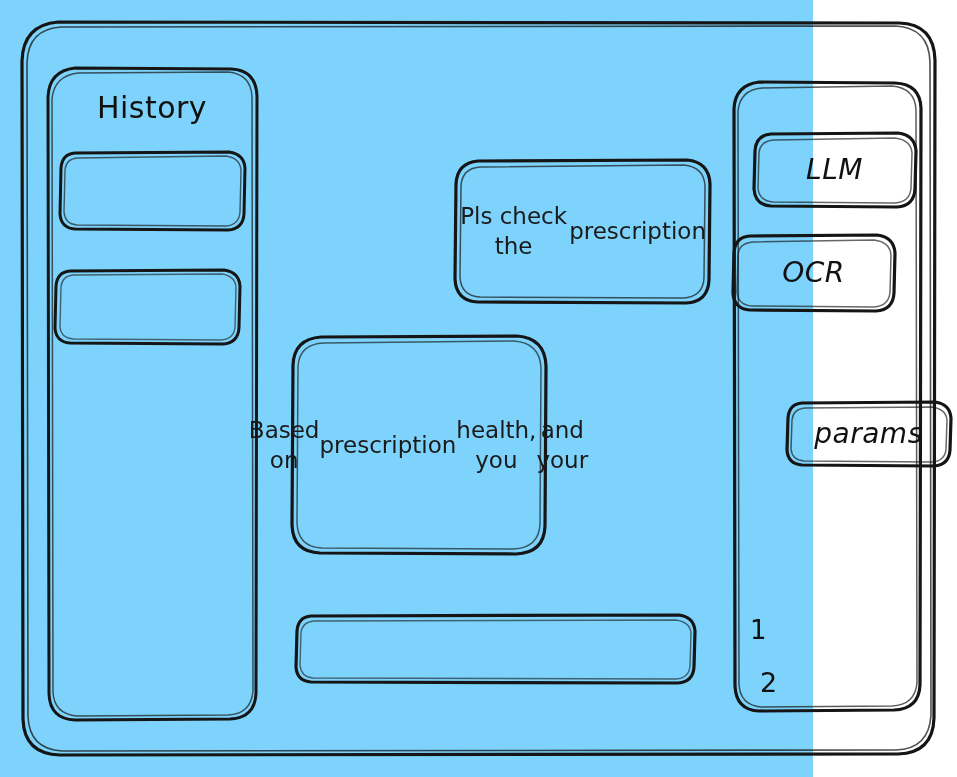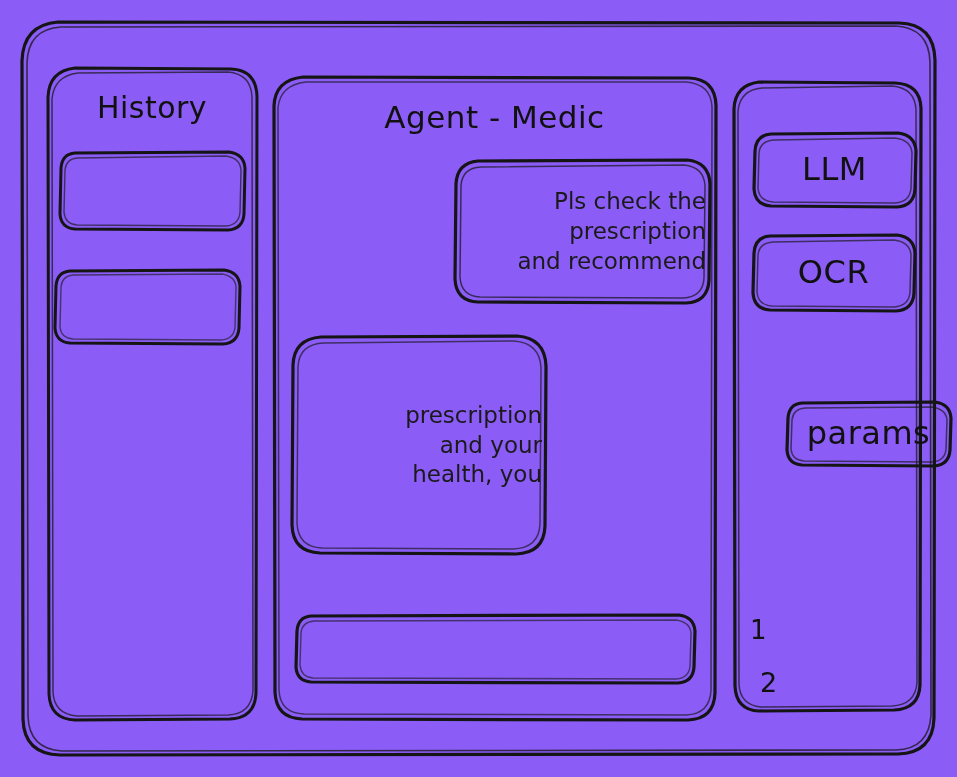--- a/index.html
+++ b/index.html
@@ -10,23 +10,23 @@
   }
   body {
     width: 957px;
     height: 777px;
     overflow: hidden;
     font-family: "DejaVu Sans", sans-serif;
     color: #1a1a1a;
   }
   #canvas {
     position: relative;
-    width: 957px;
+    width: 813px;
     height: 777px;
-    background: #8b5cf6;
+    background: #7dd3fc;
   }
   
   .sketch {
     position: absolute;
     box-sizing: border-box;
   }
   .sketch > svg.frame {
     position: absolute;
     top: 0;
     left: 0;
@@ -78,40 +78,40 @@
     position: absolute; left: 0; right: 0; top: 24px;
     font-size: 31px; z-index: 3;
   }
 
   #user-bubble     { left: 452px; top: 158px; width: 260px; height: 148px; }
   #assistant-bubble{ left: 289px; top: 334px; width: 259px; height: 223px; }
   #composer-input  { left: 293px; top: 613px; width: 404px; height: 72px; }
 
   #tools-panel  { left: 731px; top: 80px;  width: 192px; height: 633px; }
   #tool-llm     { left: 751px; top: 131px; width: 167px; height: 78px; }
-  #tool-ocr     { left: 750px; top: 233px; width: 167px; height: 80px; }
+  #tool-ocr     { left: 730px; top: 233px; width: 167px; height: 80px; }
   #tool-params  { left: 784px; top: 400px; width: 169px; height: 68px; }
   #tool-doc     { left: 750px; top: 506px; width: 165px; height: 114px; }
 
   #doc-item-1 { position: absolute; left: 750px; top: 615px; font-size: 26px; z-index: 4; }
   #doc-item-2 { position: absolute; left: 760px; top: 667px; font-size: 27px; z-index: 4; }
 
   .bubble-text {
     position: absolute;
     left: 6px; right: 6px; top: 0; bottom: 0;
-    display: flex; flex-direction: column;
-    align-items: flex-end; justify-content: center;
+    display: flex; flex-direction: row;
+    align-items: center; justify-content: center;
     z-index: 2;
     font-size: 23px;
     line-height: 1.30;
     text-align: center;
   }
   .bubble-text span { display: block; }
 
-  .tool-text { font-size: 32px; line-height: 1.18; }
+  .tool-text { font-size: 28px; line-height: 1.18; font-style: italic; }
 </style>
 </head>
 <body>
 
 <div id="canvas">
 
   <div class="sketch" id="outer-frame">
     <svg class="frame" viewBox="0 0 917 737" preserveAspectRatio="none">
       <path d="M 38,2 L 879,3 Q 914,4 915,40 L 914,698 Q 913,733 878,734 L 40,735 Q 4,734 3,699 L 2,41 Q 3,5 38,2 Z" stroke-width="3.2"></path>
       <path d="M 41,7 L 876,6 Q 909,8 910,42 L 911,695 Q 909,729 876,730 L 42,731 Q 9,729 8,696 L 7,43 Q 8,9 41,7" stroke-width="1.6" opacity="0.75"></path>
@@ -139,49 +139,42 @@
   <div class="sketch" id="history-item-2">
     <svg class="frame" viewBox="0 0 190 78" preserveAspectRatio="none">
       <path d="M 18,3 L 172,2 Q 187,4 188,18 L 187,60 Q 186,75 171,76 L 18,75 Q 4,74 3,60 L 4,18 Q 5,4 18,3 Z" stroke-width="3"></path>
       <path d="M 21,7 L 170,6 Q 183,8 184,19 L 183,59 Q 182,71 169,72 L 21,71 Q 9,70 8,59 L 9,19 Q 10,8 21,7" stroke-width="1.4" opacity="0.6"></path>
     </svg>
     <div class="center-label">
         <span class="label"></span>
       </div>
   </div>
 
-  <div class="sketch" id="agent-panel">
-    <svg class="frame" viewBox="0 0 447 647" preserveAspectRatio="none">
-      <path d="M 32,2 L 418,3 Q 444,4 445,30 L 444,618 Q 443,644 417,645 L 31,644 Q 5,643 4,617 L 3,31 Q 4,5 32,2 Z" stroke-width="3.2"></path>
-      <path d="M 35,7 L 415,7 Q 440,9 441,32 L 440,615 Q 439,639 415,640 L 33,639 Q 9,638 8,615 L 7,33 Q 9,10 35,7" stroke-width="1.5" opacity="0.65"></path>
-    </svg>
-    <div class="label" id="agent-title">Agent - Medic</div>
-  </div>
 
   <div class="sketch" id="user-bubble">
     <svg class="frame" viewBox="0 0 260 148" preserveAspectRatio="none">
       <path d="M 26,3 L 235,2 Q 257,4 258,26 L 257,122 Q 256,144 234,145 L 26,144 Q 4,143 3,121 L 4,26 Q 5,5 26,3 Z" stroke-width="3.2"></path>
       <path d="M 29,9 L 232,7 Q 252,9 253,28 L 252,120 Q 251,139 231,140 L 28,139 Q 9,138 8,119 L 9,28 Q 10,10 29,9" stroke-width="1.5" opacity="0.7"></path>
     </svg>
     <div class="bubble-text">
       <span>Pls check the</span>
       <span>prescription</span>
-      <span>and recommend</span>
     </div>
   </div>
 
   <div class="sketch" id="assistant-bubble">
     <svg class="frame" viewBox="0 0 259 223" preserveAspectRatio="none">
       <path d="M 32,3 L 228,2 Q 256,4 257,32 L 256,192 Q 255,219 227,220 L 31,219 Q 4,218 3,191 L 4,31 Q 5,5 32,3 Z" stroke-width="3.2"></path>
       <path d="M 35,9 L 225,7 Q 251,9 252,34 L 251,190 Q 250,214 224,215 L 33,214 Q 9,213 8,189 L 9,33 Q 10,10 35,9" stroke-width="1.5" opacity="0.65"></path>
     </svg>
     <div class="bubble-text">
+      <span>Based on</span>
       <span>prescription</span>
+      <span>health, you</span>
       <span>and your</span>
-      <span>health, you</span>
     </div>
   </div>
 
   <div class="sketch" id="composer-input">
     <svg class="frame" viewBox="0 0 404 72" preserveAspectRatio="none">
       <path d="M 18,3 L 386,2 Q 401,4 402,18 L 401,54 Q 400,69 385,70 L 18,69 Q 4,68 3,54 L 4,18 Q 5,4 18,3 Z" stroke-width="3.2"></path>
       <path d="M 21,8 L 383,7 Q 397,9 398,20 L 397,53 Q 396,65 383,66 L 20,65 Q 8,64 7,52 L 8,20 Q 9,9 21,8" stroke-width="1.4" opacity="0.6"></path>
     </svg>
     <div class="center-label">
       <span class="label" placeholder=""></span>

